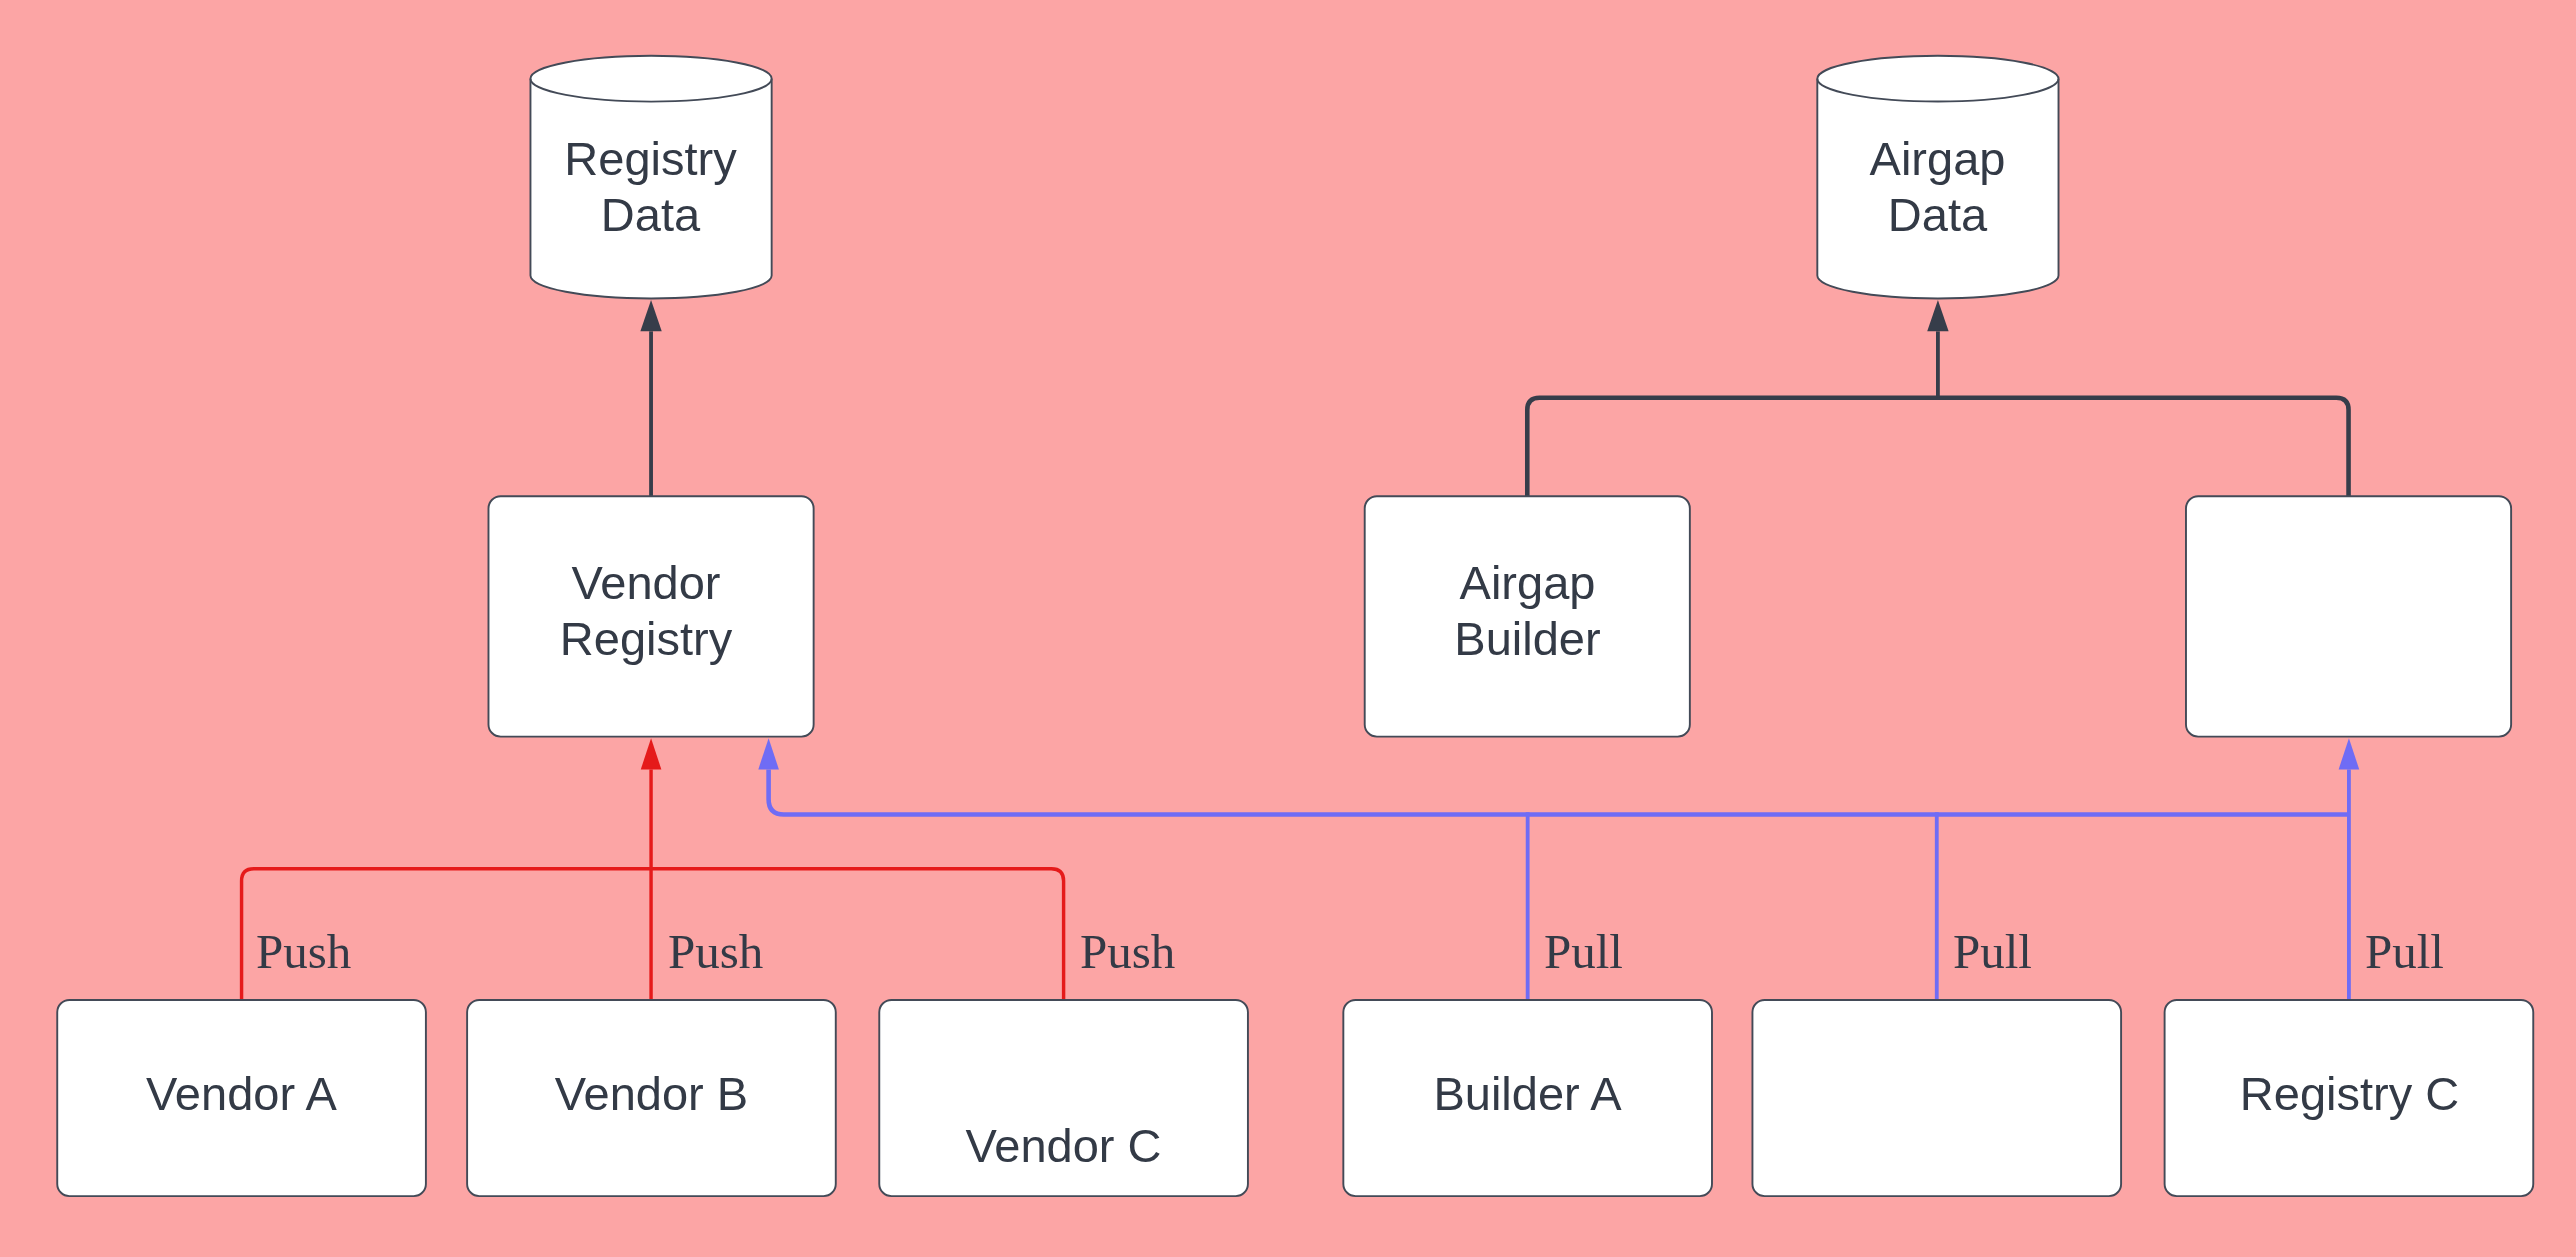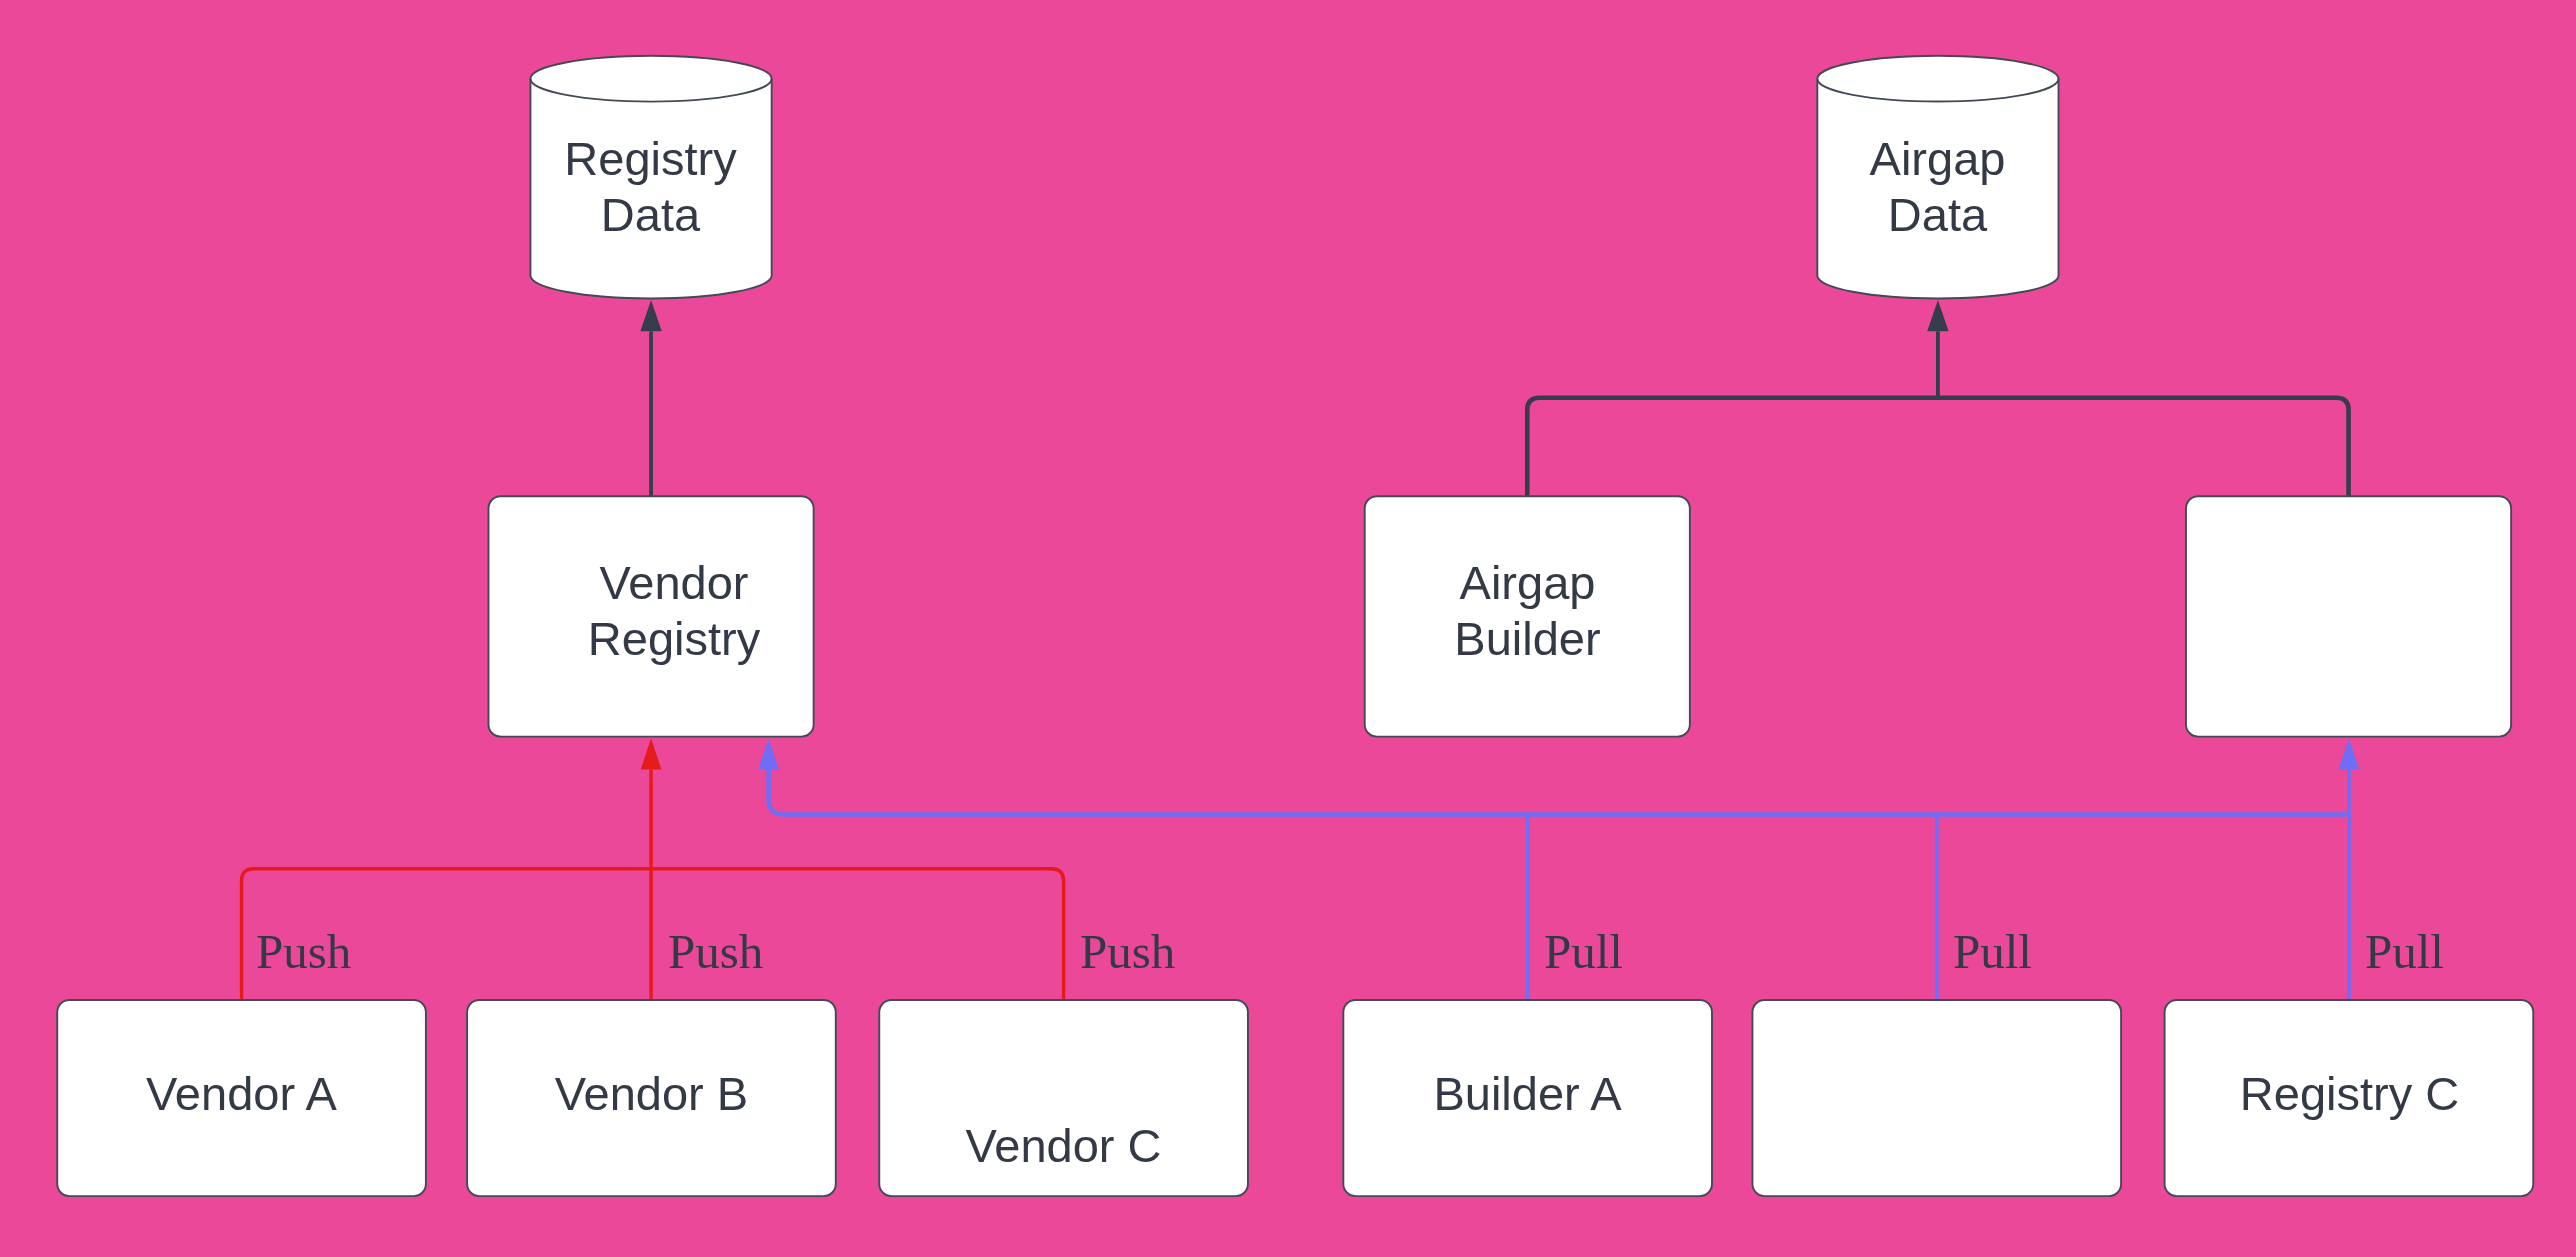--- a/index.html
+++ b/index.html
@@ -4,21 +4,21 @@
 <style>
   html, body {
     margin: 0;
     padding: 0;
     background: #ffffff;
   }
   .canvas {
     position: relative;
     width: 2576px;
     height: 1258px;
-    background: #ec4899;
+    background: #fca5a5;
     font-family: "Liberation Sans", sans-serif;
     overflow: hidden;
   }
   .diagram-svg {
     position: absolute;
     left: 0;
     top: 0;
   }
   .node-label {
     position: absolute;
@@ -105,21 +105,21 @@
     <rect class="shape" x="2296" y="1310" width="483" height="257" rx="16"></rect>
     <rect class="shape" x="2836" y="1310" width="483" height="257" rx="16"></rect>
   </svg>
 
   <div class="node-label" style="left:530px; top:95px; width:241px; height:183px;">Registry
 Data</div>
 
   <div class="node-label" style="left:1817px; top:95px; width:241px; height:183px;">Airgap
 Data</div>
 
-  <div class="node-label" style="left:488px; top:496px; width:276px; height:229px;padding-left:48px;">Vendor
+  <div class="node-label" style="left:460px; top:496px; width:276px; height:229px;padding-left:48px;">Vendor
 Registry</div>
 
   <div class="node-label" style="left:1365px; top:496px; width:325px; height:229px;">Airgap
 Builder</div>
 
 
   <div class="node-label" style="left:467px; top:1000px; width:369px; height:187px;">Vendor B</div>
 
   <div class="node-label" style="left:57px; top:1000px; width:369px; height:187px;">Vendor A</div>
 

